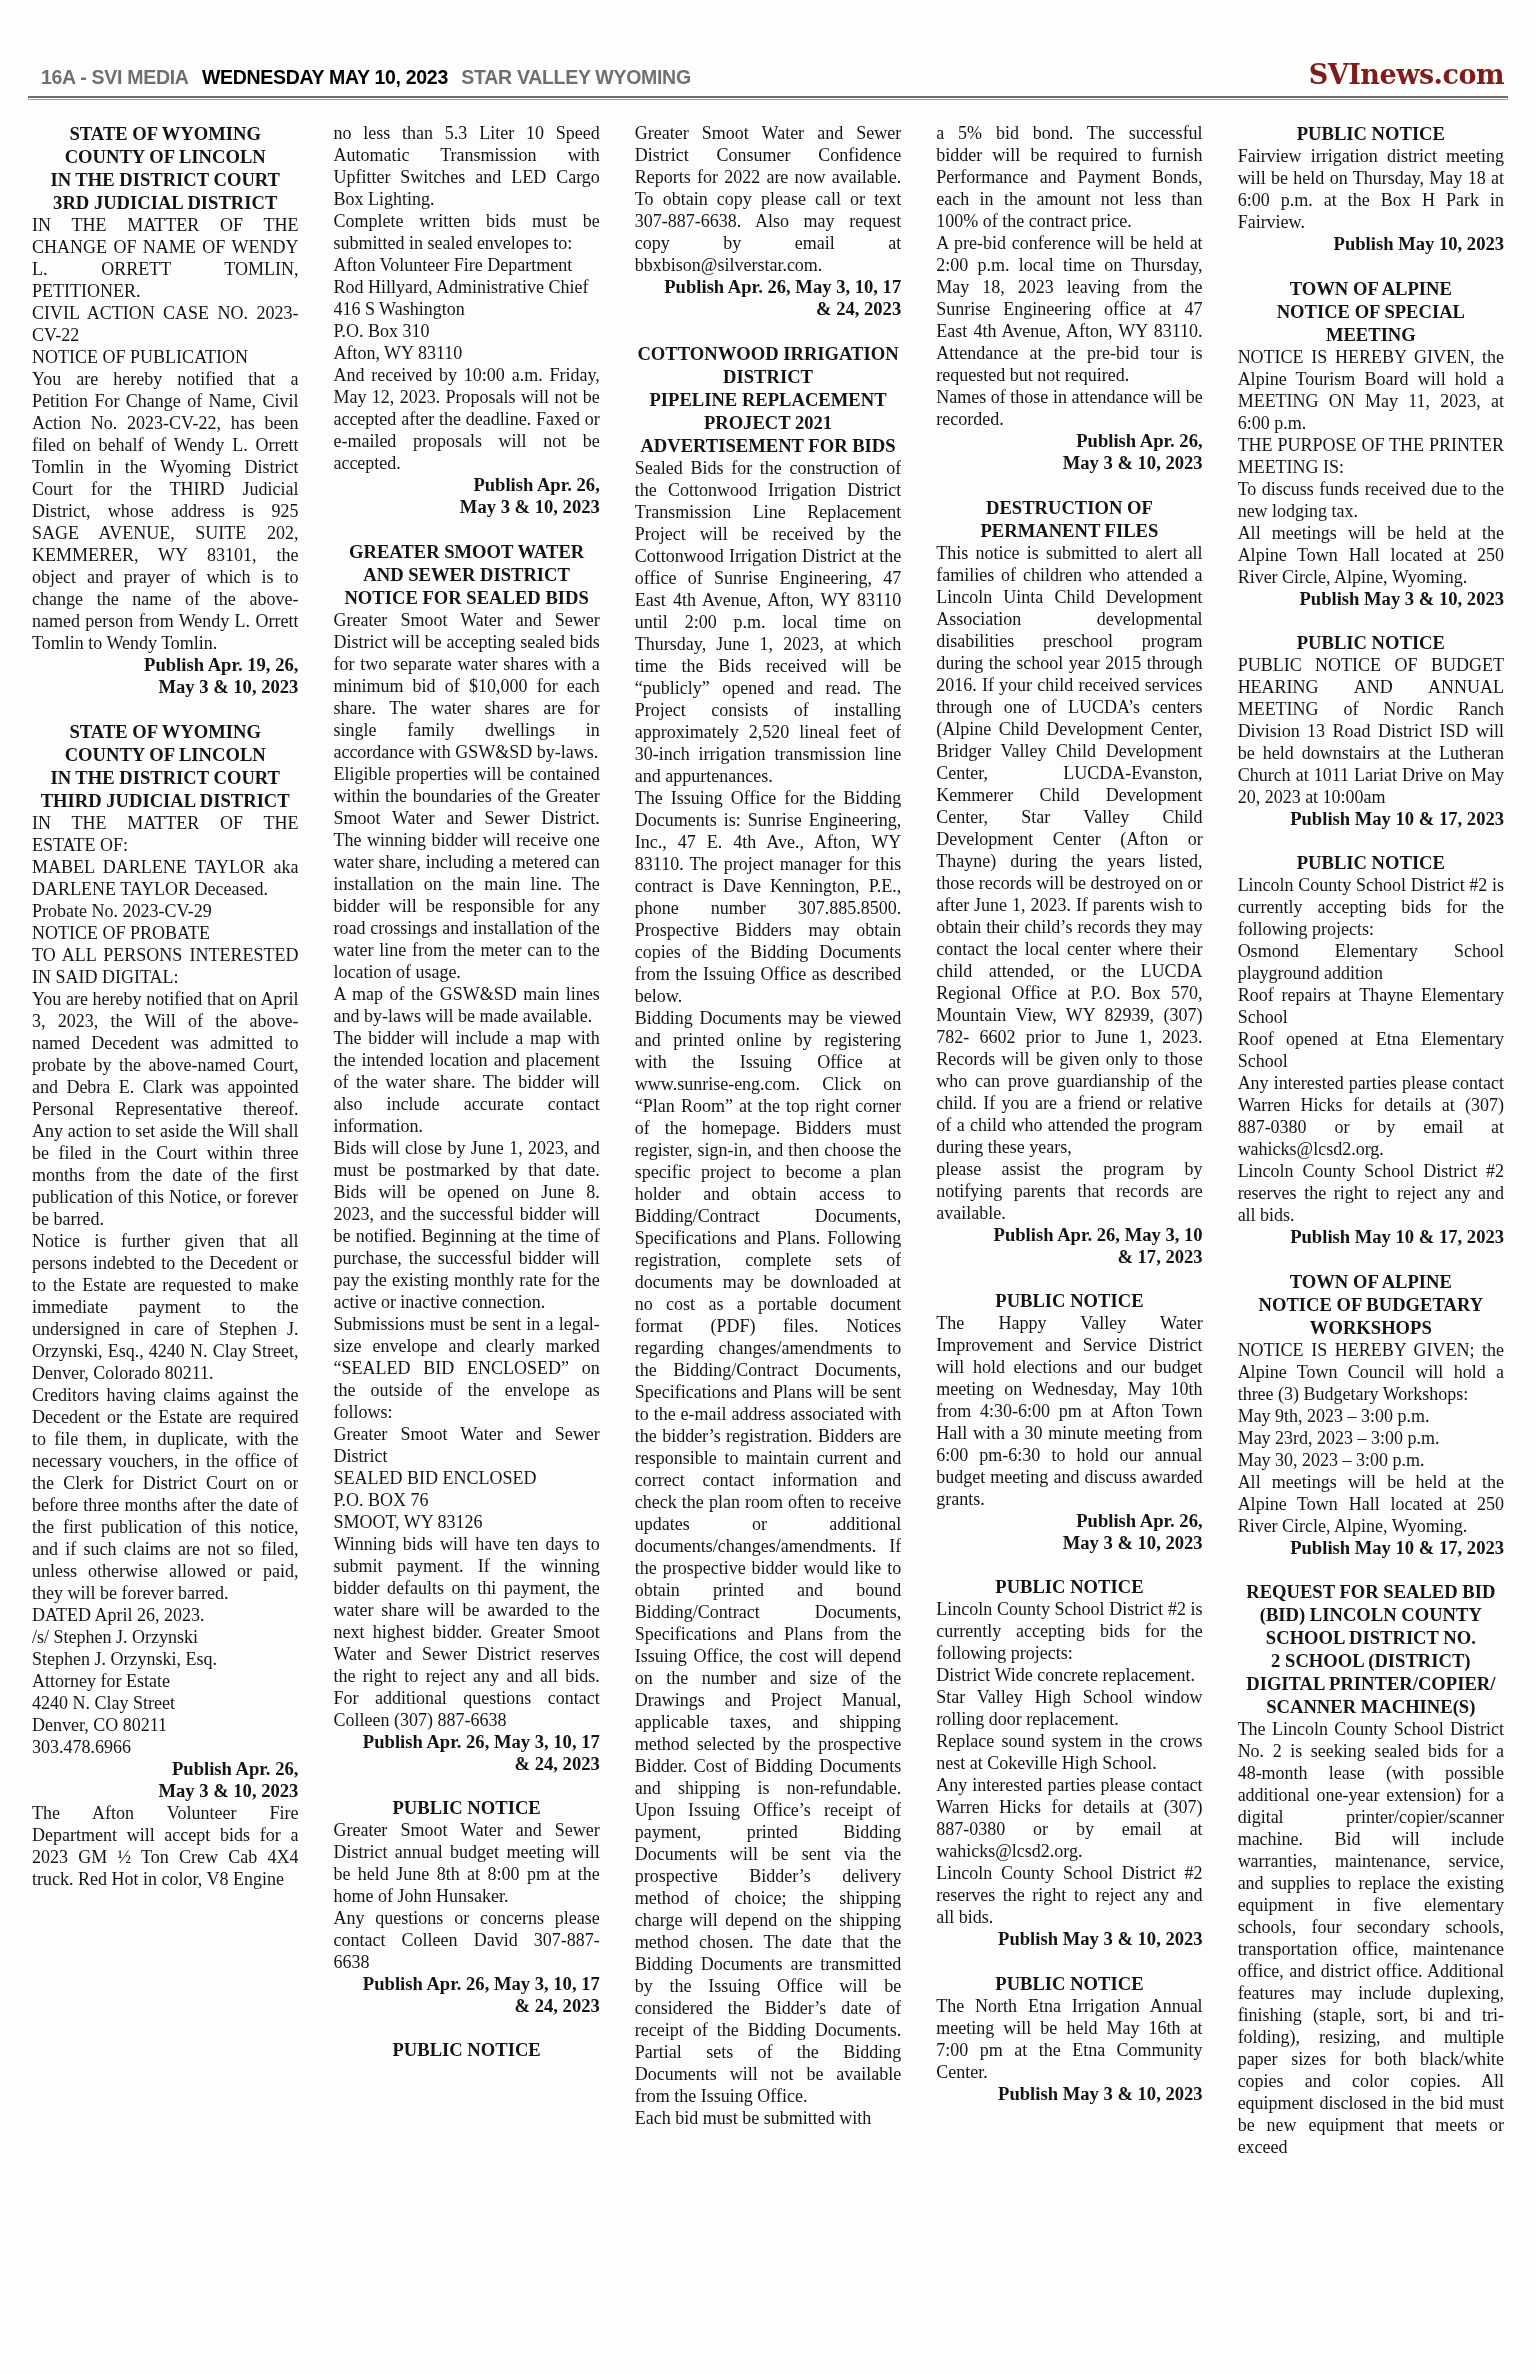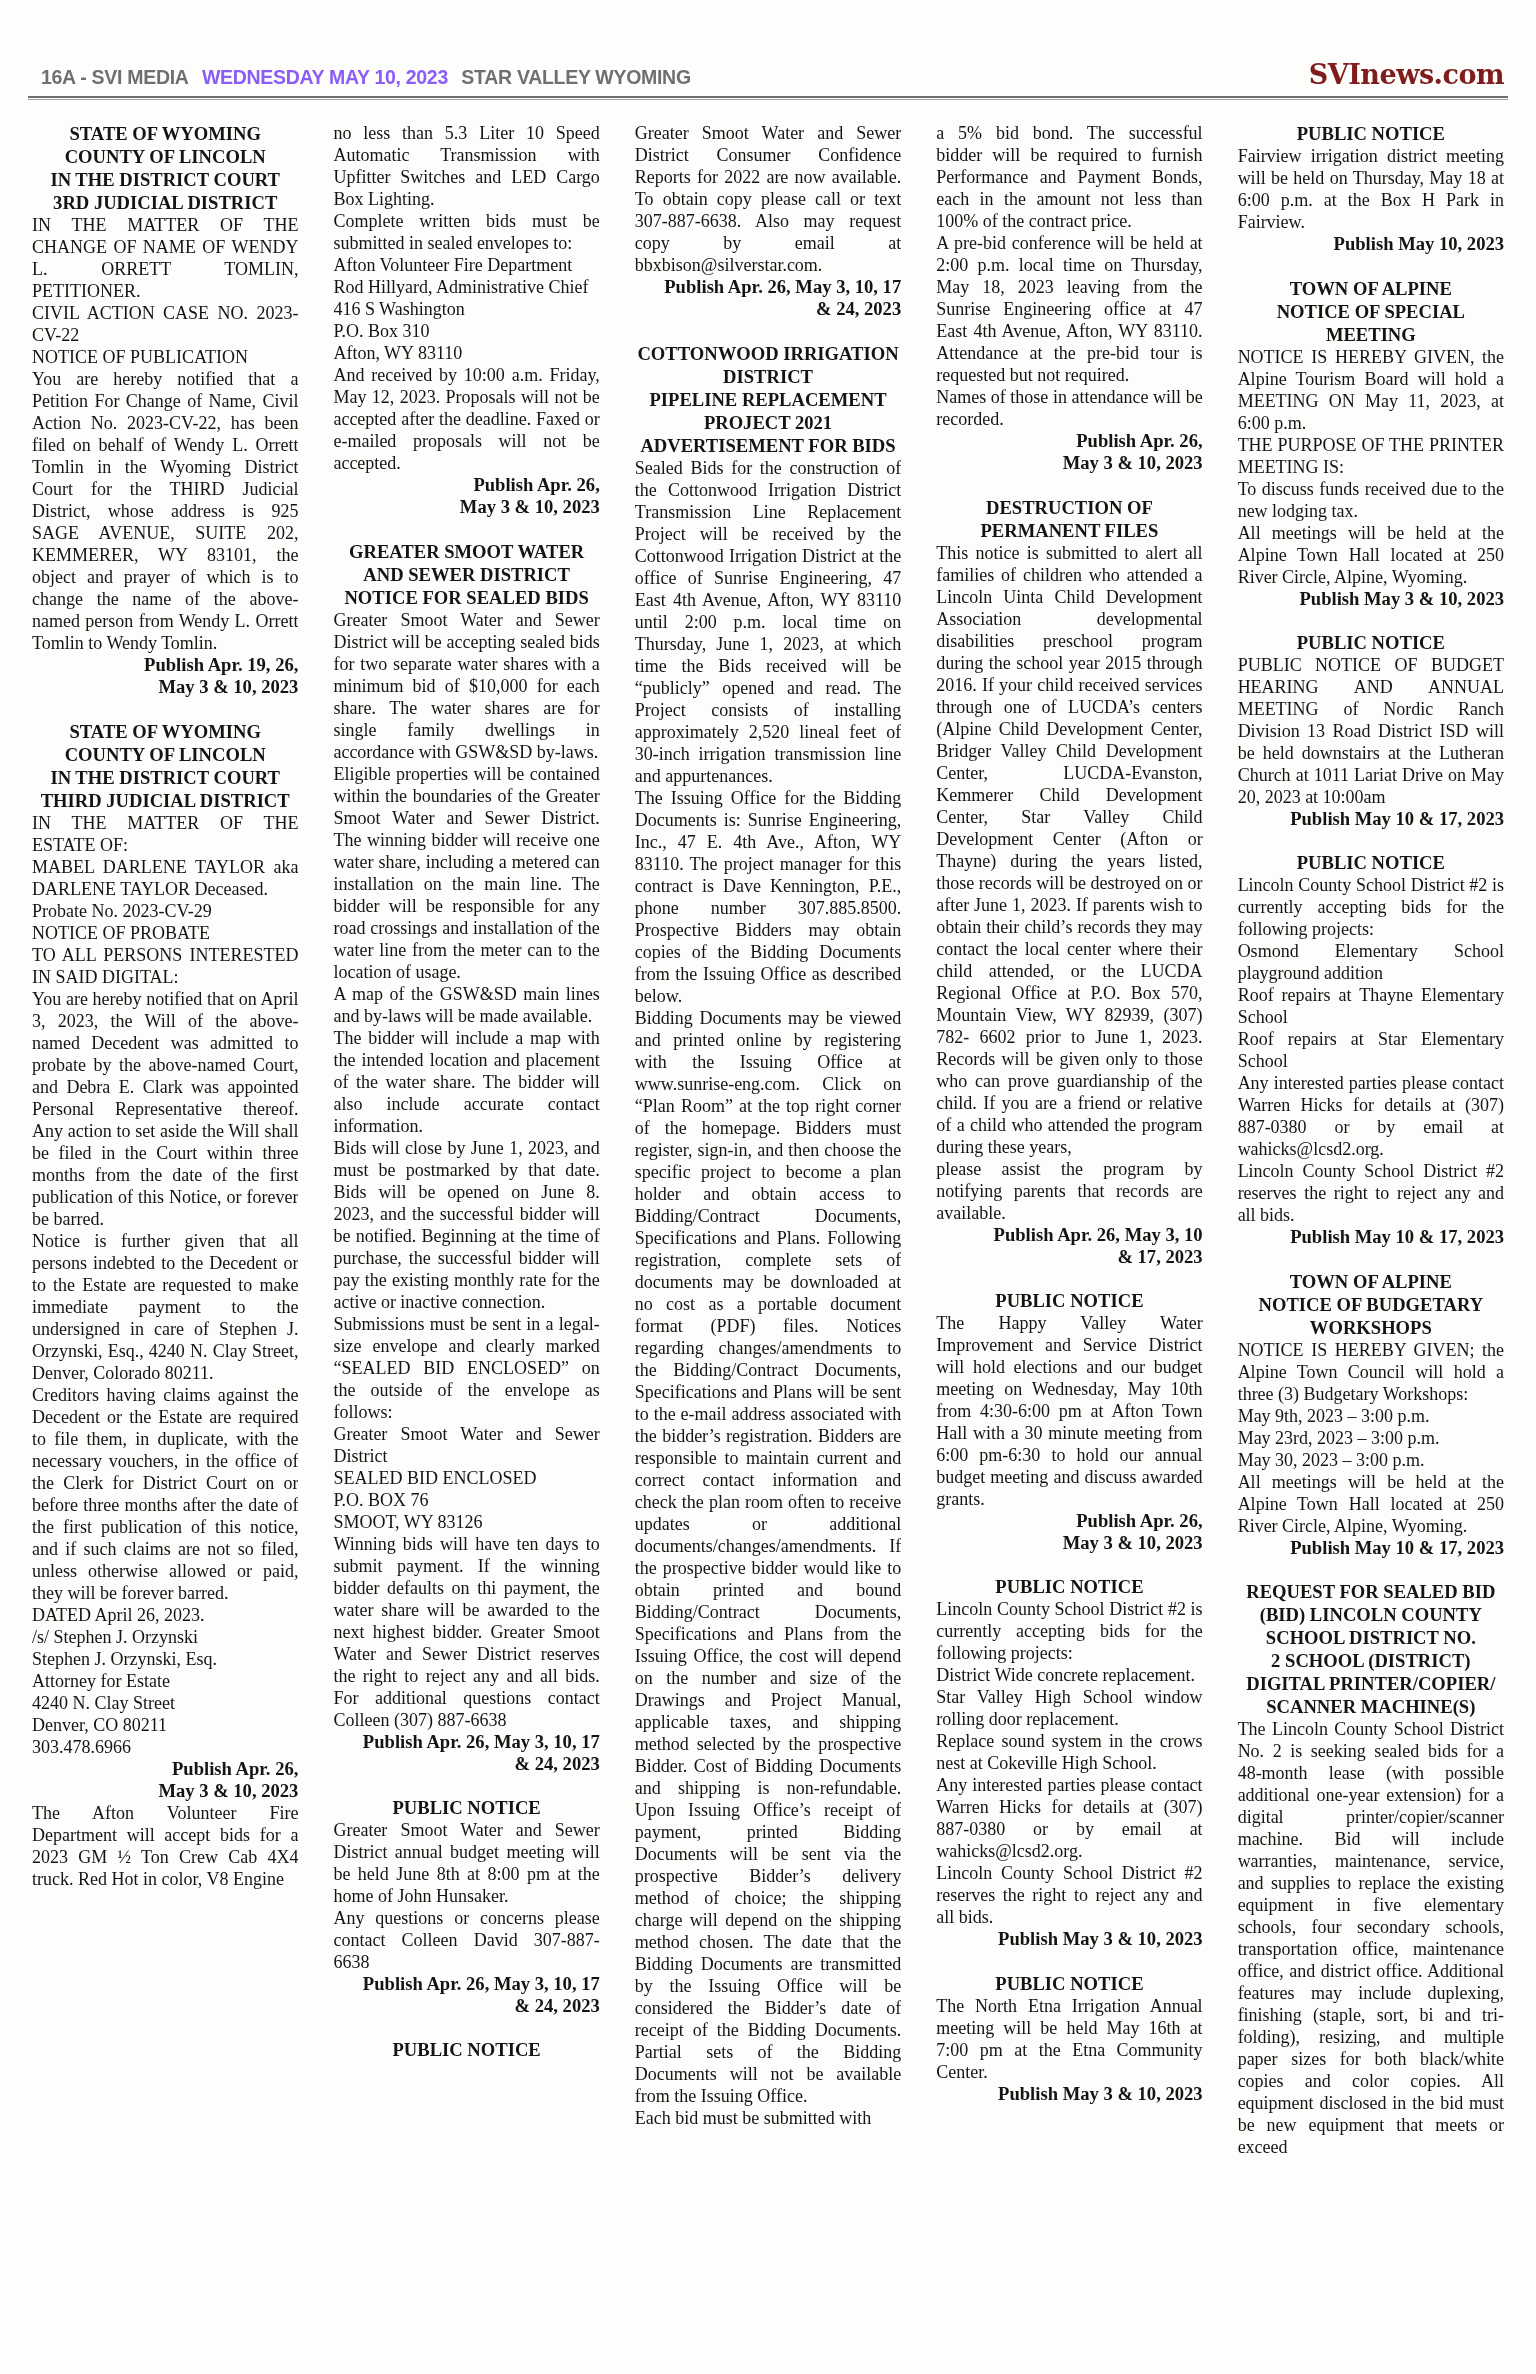--- a/index.html
+++ b/index.html
@@ -13,21 +13,21 @@
   .masthead-bar {
     display: flex; justify-content: space-between; align-items: baseline;
     padding: 59px 32px 5.6px 41px;
   }
   .masthead-left {
     font-family: "Liberation Sans", sans-serif;
     font-weight: bold; font-size: 19.5px; letter-spacing: -0.3px;
     color: #6f6f6f;
   }
   .masthead-left .seg { margin-right: 8.3px; }
-  .masthead-left .dark { color: #8b5cf6; }
+  .masthead-left .dark { color: #000000; }
   .site-name {
     font-family: "DejaVu Serif", serif;
     font-weight: bold; font-size: 27px; color: #7f1d1d;
     letter-spacing: -0.5px;
   }
   .header-rule {
     margin: 0 28px;
     height: 1.9px;
     border-top: 2.8px solid #6d6d6d;
     border-bottom: 0.9px solid #9d9d9d;
@@ -200,21 +200,21 @@
       <div class="b-p">To discuss funds received due to the new lodging tax.</div>
       <div class="b-p">All meetings will be held at the Alpine Town Hall located at 250 River Circle, Alpine, Wyoming.</div>
       <div class="b-pub">Publish May 3 &amp; 10, 2023</div>
       <div class="b-h">PUBLIC NOTICE</div>
       <div class="b-p">PUBLIC NOTICE OF BUDGET HEARING AND ANNUAL MEETING of Nordic Ranch Division 13 Road District ISD will be held downstairs at the Lutheran Church at 1011 Lariat Drive on May 20, 2023 at 10:00am</div>
       <div class="b-pub">Publish May 10 &amp; 17, 2023</div>
       <div class="b-h">PUBLIC NOTICE</div>
       <div class="b-p">Lincoln County School District #2 is currently accepting bids for the following projects:</div>
       <div class="b-p">Osmond Elementary School playground addition</div>
       <div class="b-p">Roof repairs at Thayne Elementary School</div>
-      <div class="b-p">Roof repairs at Star Elementary School</div>
+      <div class="b-p">Roof opened at Etna Elementary School</div>
       <div class="b-p">Any interested parties please contact Warren Hicks for details at (307) 887-0380 or by email at wahicks@lcsd2.org.</div>
       <div class="b-p">Lincoln County School District #2 reserves the right to reject any and all bids.</div>
       <div class="b-pub">Publish May 10 &amp; 17, 2023</div>
       <div class="b-h">TOWN OF ALPINE
 NOTICE OF BUDGETARY
 WORKSHOPS</div>
       <div class="b-p">NOTICE IS HEREBY GIVEN; the Alpine Town Council will hold a three (3) Budgetary Workshops:</div>
       <div class="b-l">May 9th, 2023 – 3:00 p.m.</div>
       <div class="b-l">May 23rd, 2023 – 3:00 p.m.</div>
       <div class="b-l">May 30, 2023 – 3:00 p.m.</div>

